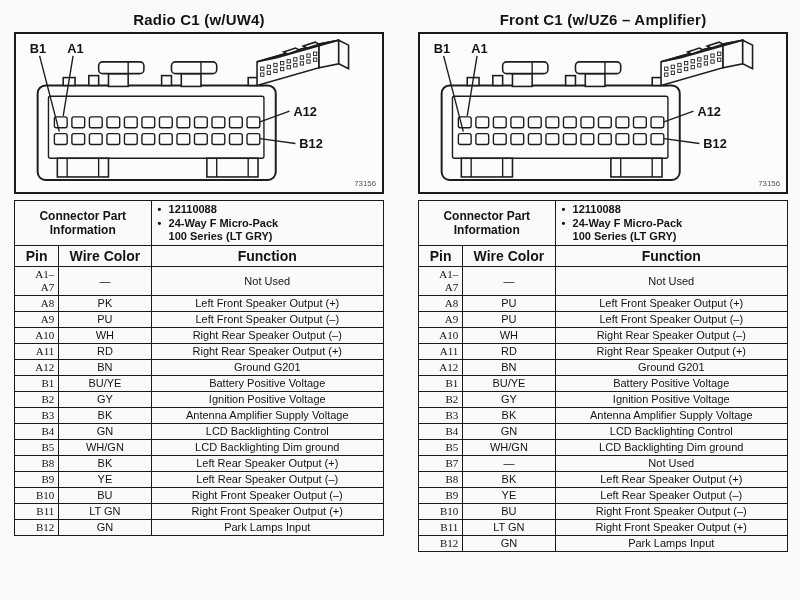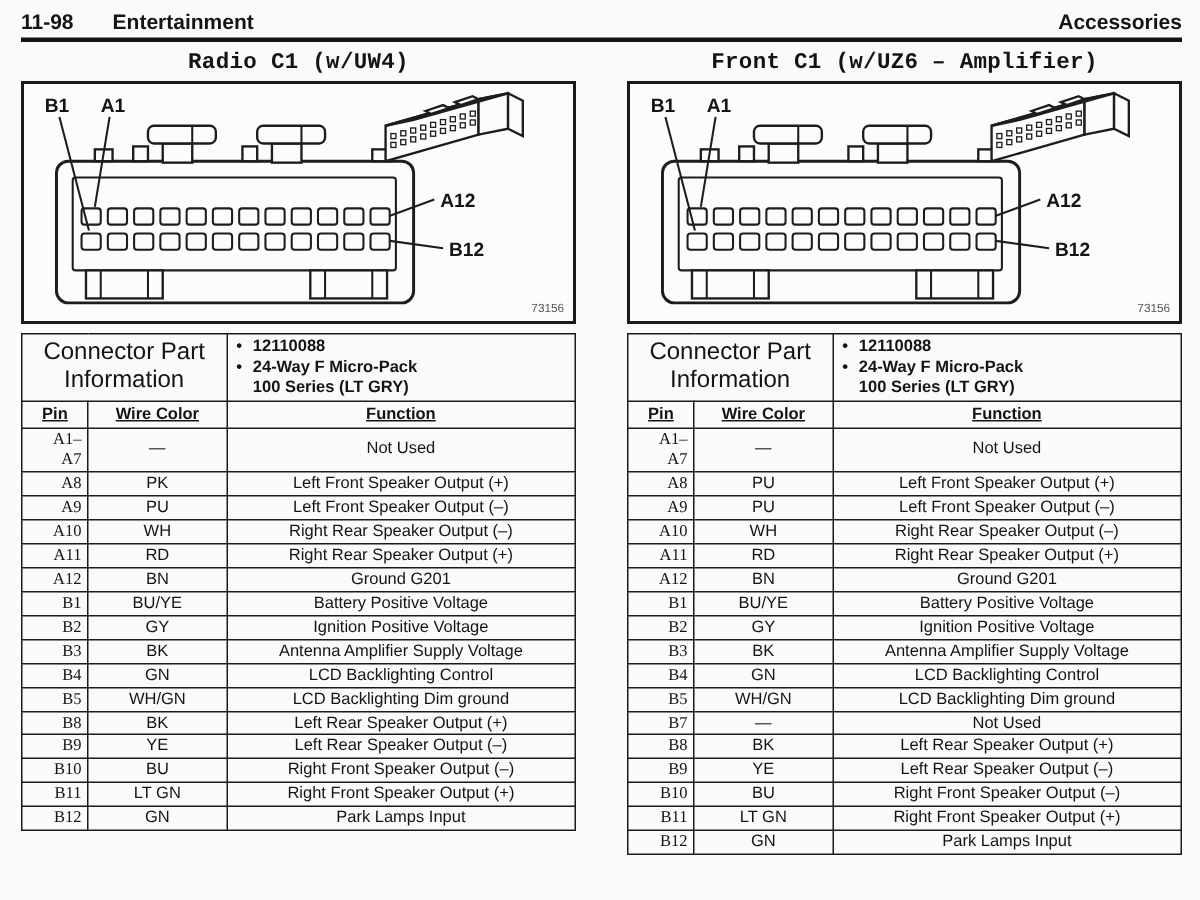--- a/index.html
+++ b/index.html
@@ -13,67 +13,60 @@
   .page-header{
     display:flex;justify-content:space-between;align-items:baseline;
     font-weight:bold;font-size:14px;
     border-bottom:3px solid #141414;padding-bottom:3px;
   }
   .page-header .left{display:flex;gap:26px;}
   .content{display:flex;gap:34px;margin-top:2px;}
   .panel{flex:1;min-width:0;}
   .panel-title{
     text-align:center;font-weight:bold;font-size:15px;
-    margin:3px 0 4px 0;letter-spacing:.2px;font-family:Liberation Mono, monospace;
+    margin:3px 0 4px 0;letter-spacing:.2px;
   }
   .figure-box{
     border:2px solid #1a1a1a;height:158px;background:#fcfcfb;
     position:relative;overflow:hidden;
   }
   .figure-box svg{display:block;width:100%;height:100%;}
   .conn-stroke{fill:none;stroke:#1d1d1d;stroke-width:2;}
   .conn-thin{fill:none;stroke:#1d1d1d;stroke-width:1.4;}
   .conn-fillw{fill:#fcfcfb;stroke:#1d1d1d;stroke-width:1.6;}
   .pin-label{font:bold 13px "Liberation Sans",sans-serif;fill:#141414;}
   .fig-num{font:8px "Liberation Sans",sans-serif;fill:#555;}
   table.pin-table{
     width:100%;border-collapse:collapse;margin-top:6px;
     font-size:11px;line-height:1.18;table-layout:fixed;
   }
   table.pin-table th, table.pin-table td{
     border:1.6px solid #1a1a1a;padding:1px 4px;vertical-align:middle;
   }
   col.c-pin{width:12%;} col.c-color{width:25%;} col.c-func{width:63%;}
   th.part-info-head{
-    font-weight:normal;font-size:16px;text-align:center;padding:3px 2px;margin-top:12px;
+    font-weight:bold;font-size:12px;text-align:center;padding:3px 2px;margin-top:12px;
   }
   td.part-info-cell{padding:2px 2px 2px 6px;}
   ul.part-info-list{margin:0;padding:0;list-style:none;}
   ul.part-info-list li{
     font-weight:bold;font-size:11px;white-space:pre-line;
     padding-left:13px;position:relative;margin:1px 0;
   }
   ul.part-info-list li::before{content:"•";position:absolute;left:2px;top:0;}
-  tr.cols-row th{font-weight:bold;font-size:11px;text-align:center;padding:2px 3px;text-decoration:underline;}
+  tr.cols-row th{font-weight:bold;font-size:14px;text-align:center;padding:2px 3px;}
   td.cell-pin{text-align:right;white-space:pre-line;font-family:Liberation Serif, serif;}
   td.cell-color{text-align:center;}
   td.cell-func{text-align:center;padding-left:6px;}
 </style>
 </head>
 <body>
 
 <div class="page">
 
-  <div class="page-header">
-    <div class="left">
-      <span>11-98</span>
-      <span>Entertainment</span>
-    </div>
-    <span>Accessories</span>
-  </div>
 
   <div class="content">
 
     <section class="panel">
       <div class="panel-title">Radio C1 (w/UW4)</div>
 
       <div class="figure-box">
         <svg viewBox="0 0 372 156">
           <g>
             <rect class="conn-stroke" x="22" y="50" width="242" height="96" rx="8"></rect>

